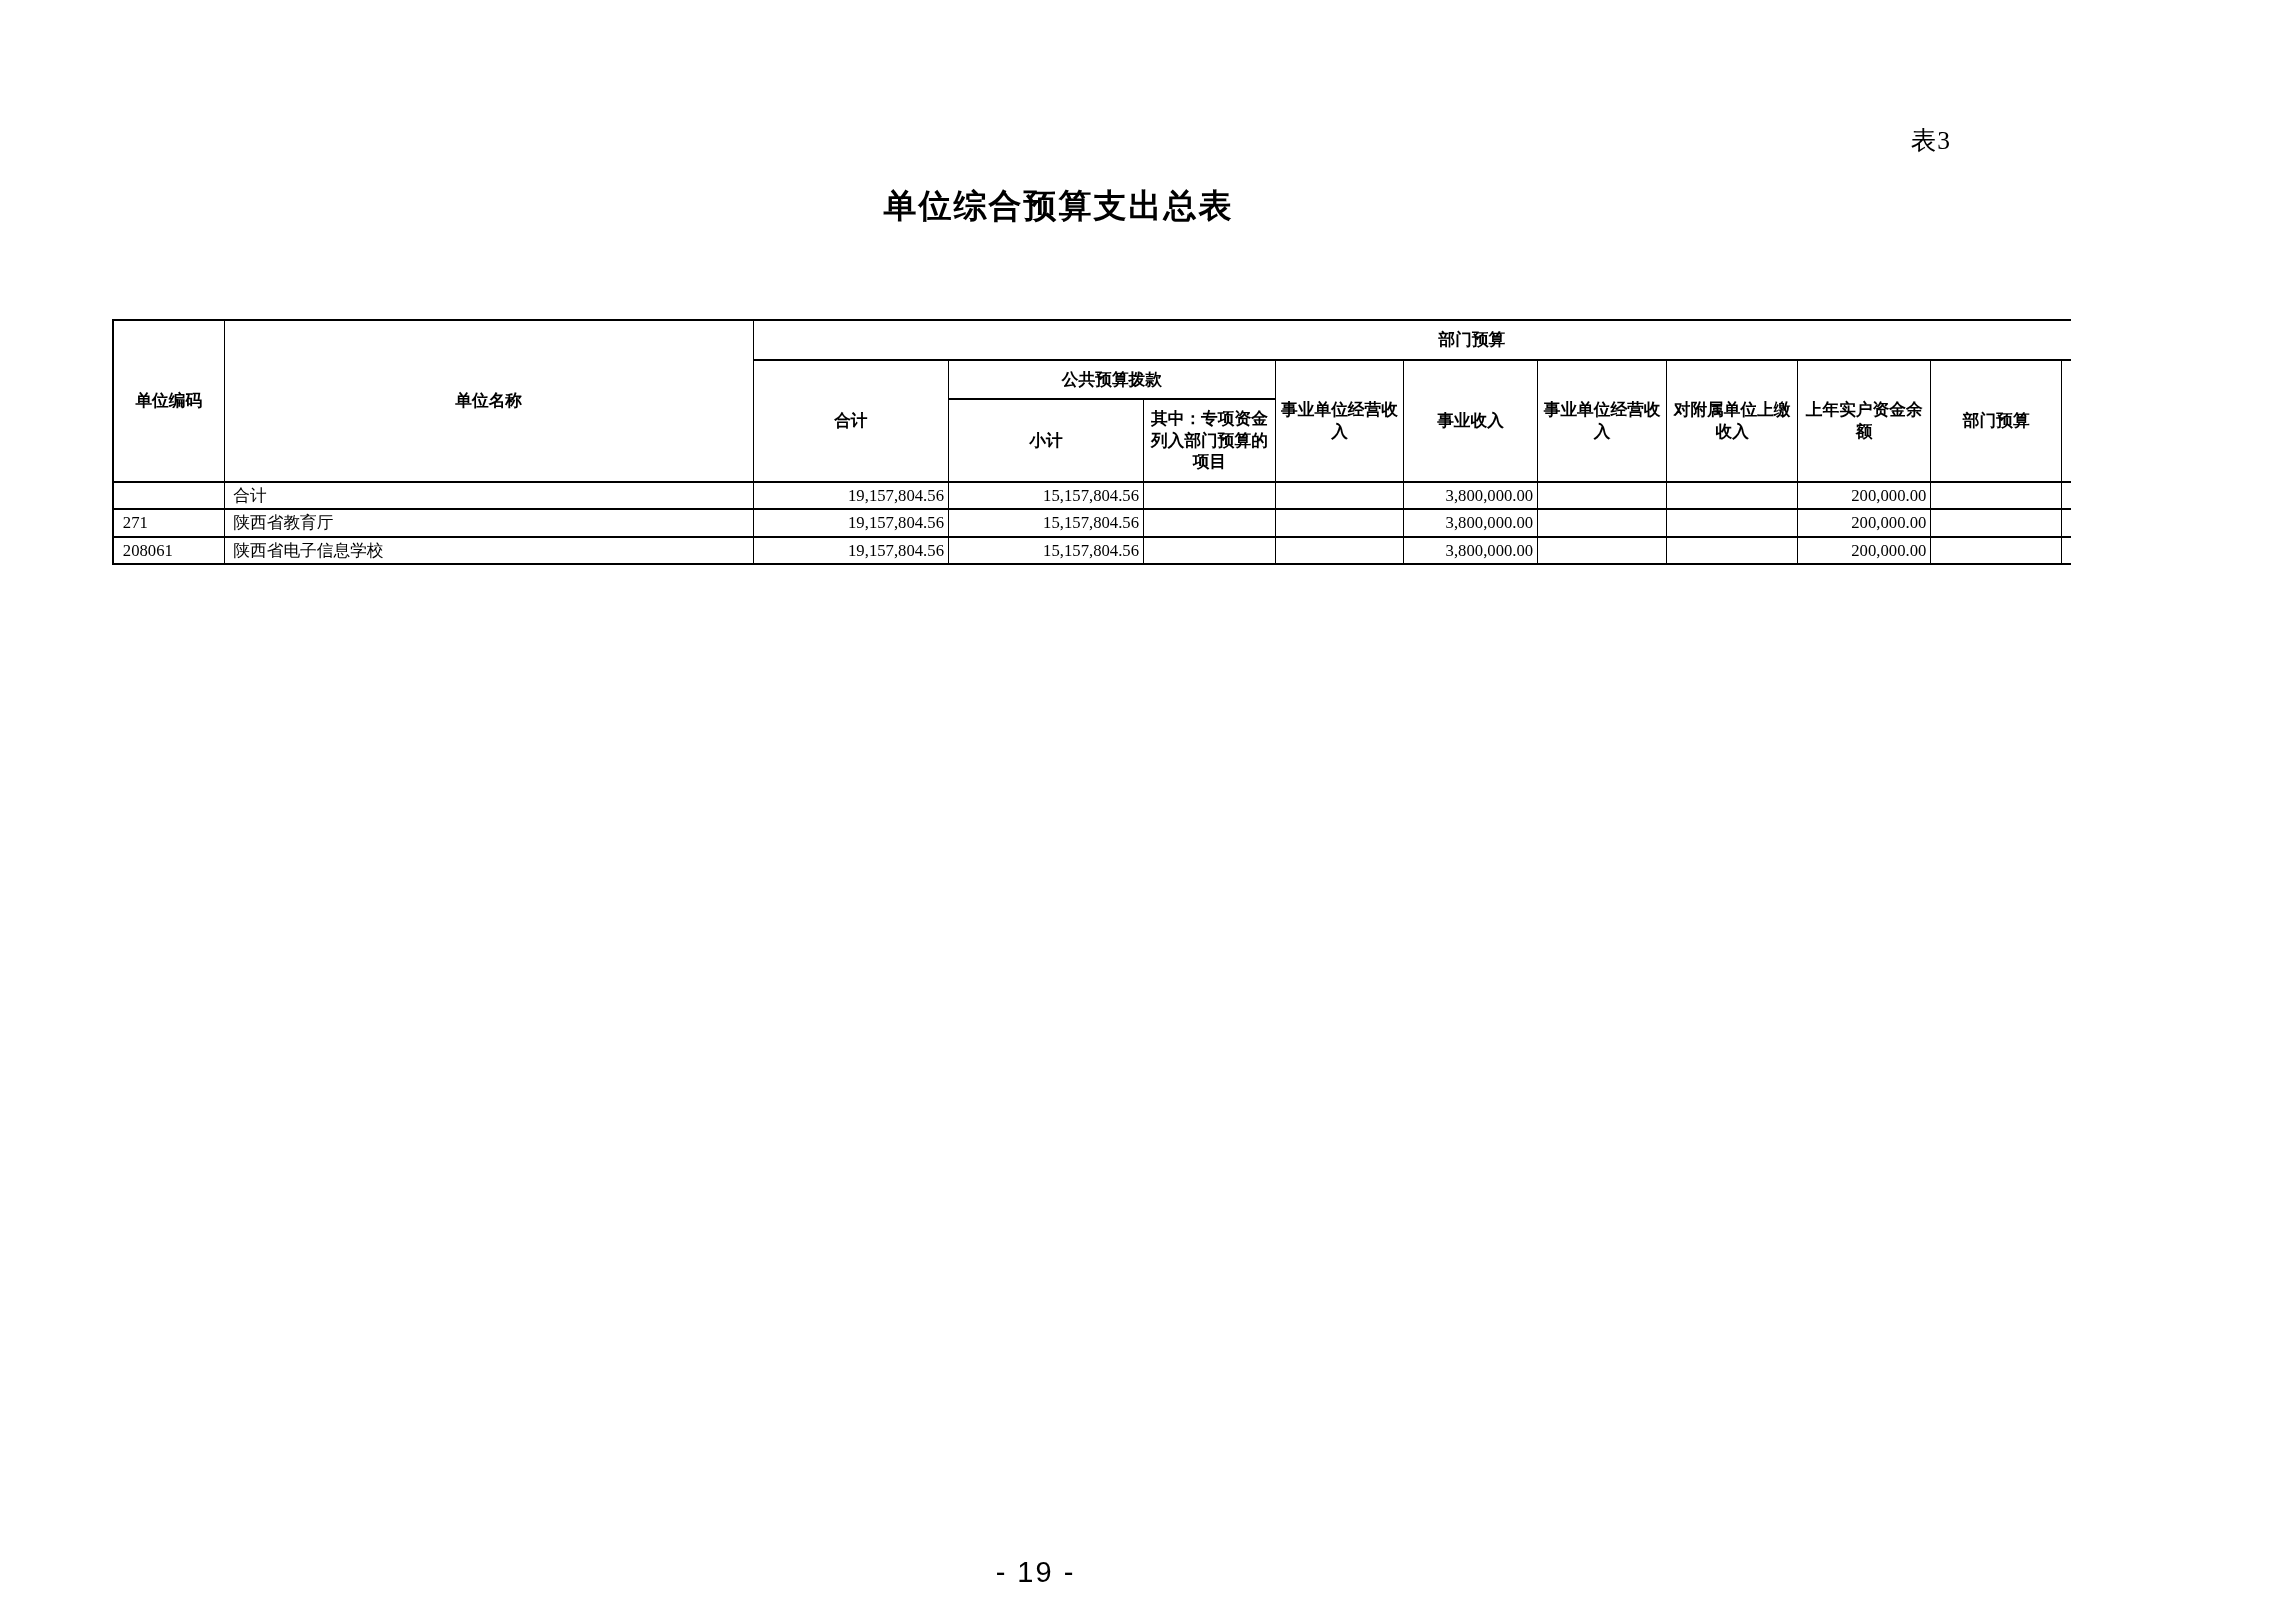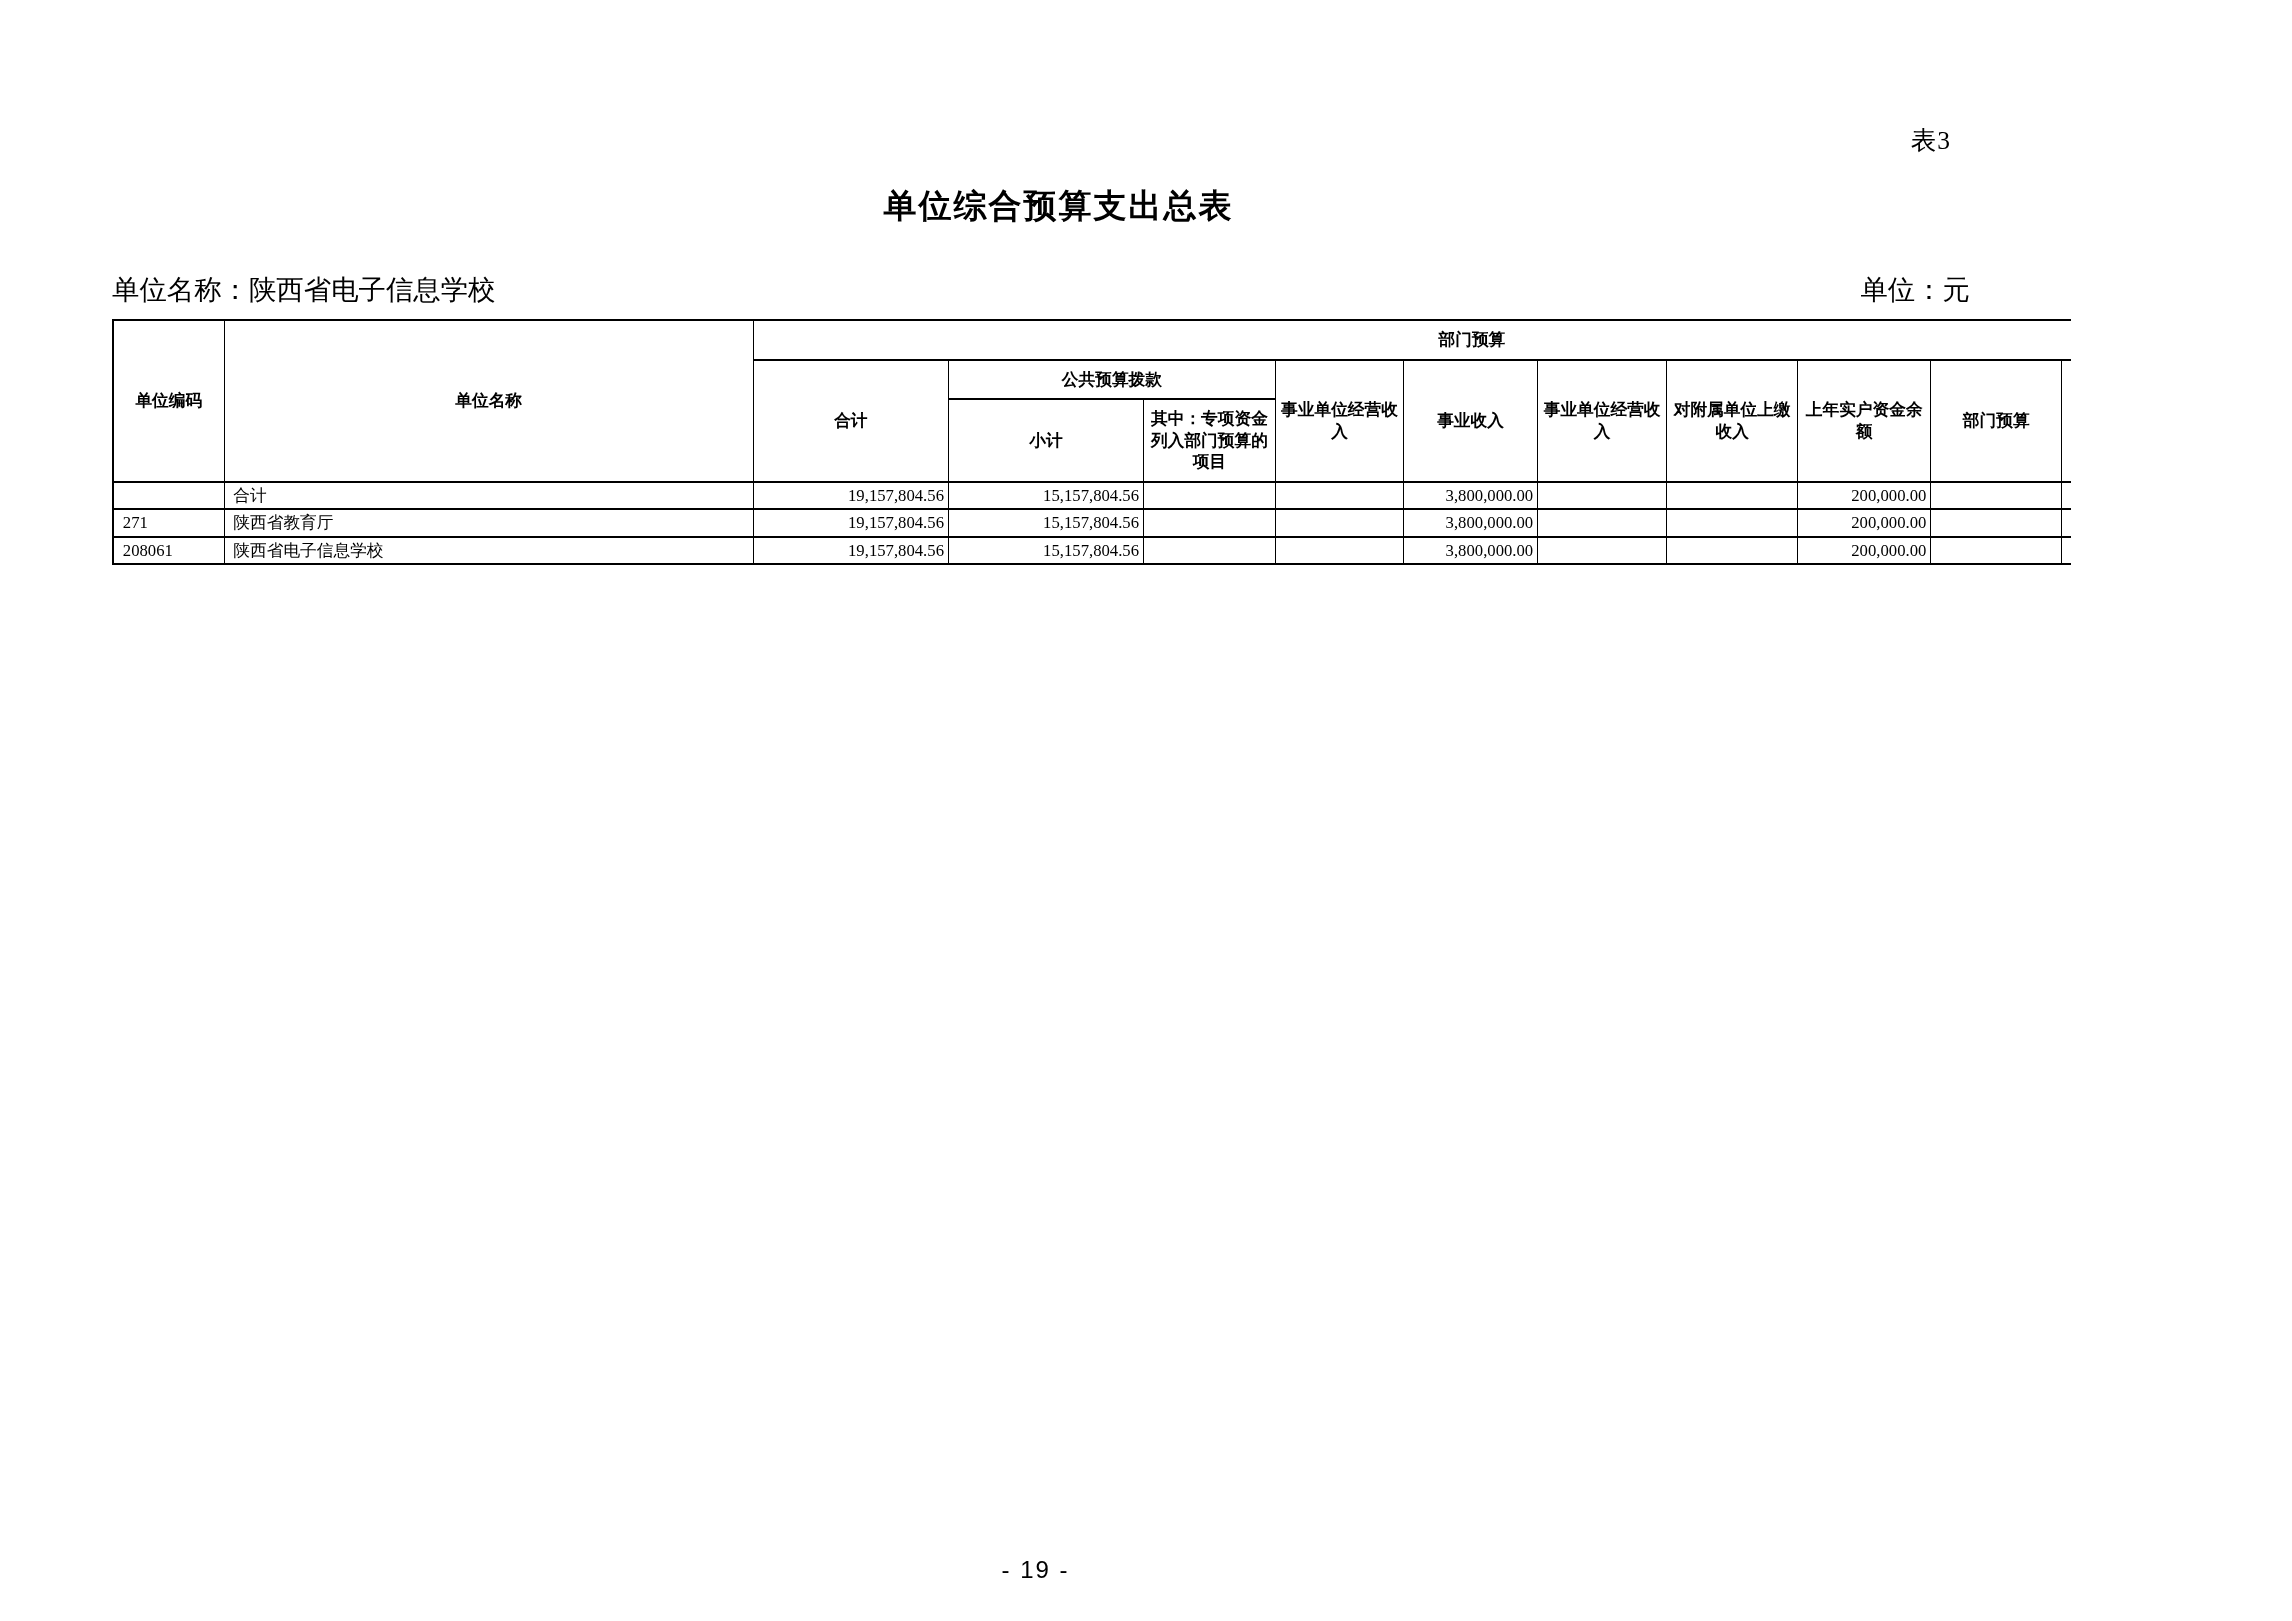--- a/index.html
+++ b/index.html
@@ -76,38 +76,34 @@
   tr.hdr-c { height: 65px; }
   tr.data-row { height: 27.4px; }
   td.cell-left  { text-align: left;  padding-left: 8.8px;  }
   td.cell-num   { text-align: right; padding-right: 3.9px; }
   .page-footer {
     position: absolute;
     top: 1556px;
     left: 0;
     width: 100%;
     text-align: center;
-    font-size: 24px;
+    font-size: 29px;
     font-family: "Liberation Sans", "DejaVu Sans", sans-serif;
     letter-spacing: 2px;
   }
 </style>
 </head>
 <body>
 
 <div class="page">
 
   <div class="sheet-label">表3</div>
 
   <div class="doc-title">单位综合预算支出总表</div>
 
-  <div class="meta-row">
-    <span>单位名称：陕西省电子信息学校</span>
-    <span>单位：元</span>
-  </div>
 
   <table class="budget-table">
     <colgroup>
       <col style="width:111px">
       <col style="width:529px">
       <col style="width:195px">
       <col style="width:195px">
       <col style="width:132px">
       <col style="width:128px">
       <col style="width:134px">

